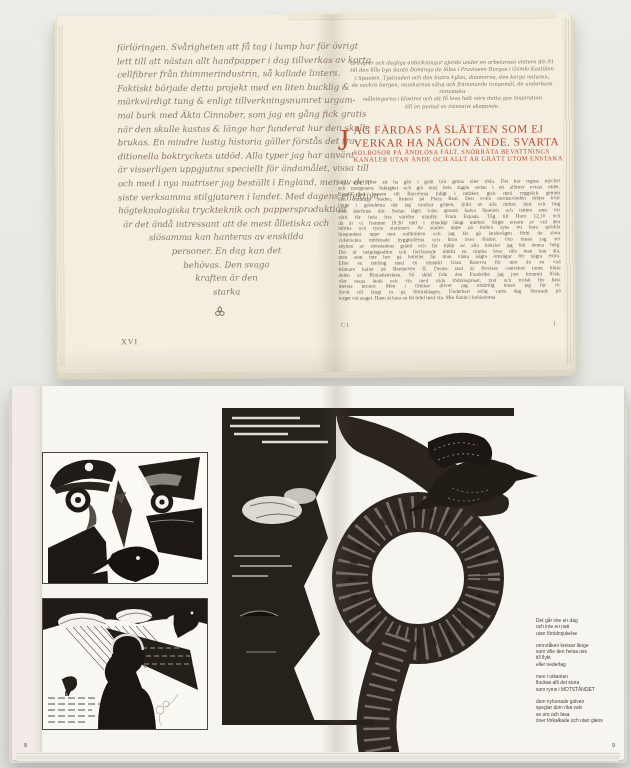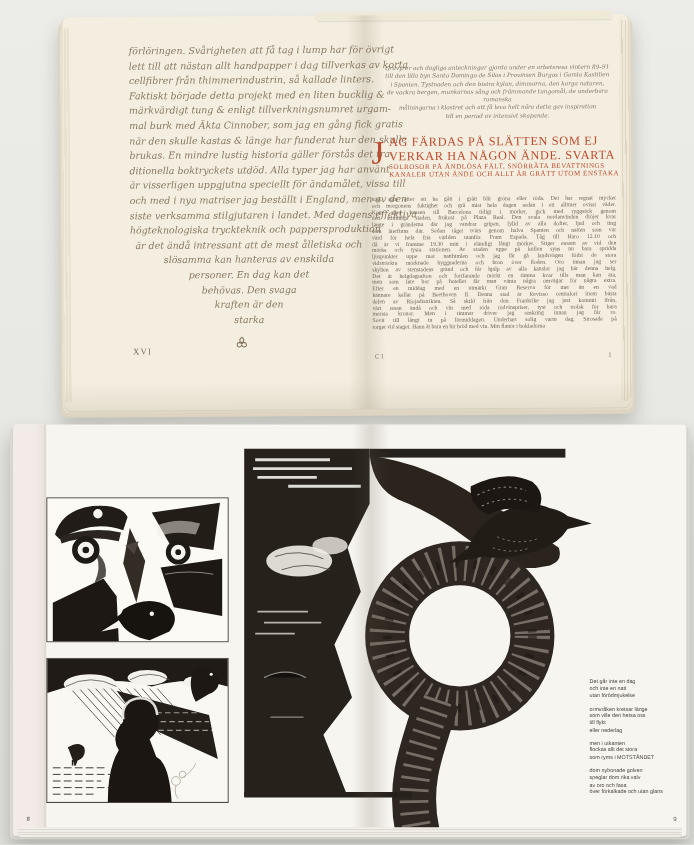--- a/index.html
+++ b/index.html
@@ -22,21 +22,21 @@
   .tb-gutter{position:absolute;left:258px;top:0;width:34px;height:100%;
             background:linear-gradient(90deg,rgba(120,104,78,0) 0%,rgba(120,104,78,.16) 50%,rgba(120,104,78,0) 100%);}
   .tb-bottom-shade{position:absolute;left:0;bottom:0;width:100%;height:26px;border-radius:0 0 6px 6px;
             background:linear-gradient(0deg,rgba(130,115,88,.13),rgba(130,115,88,0));}
 
   .script-block{position:absolute;left:60px;top:26px;width:216px;color:#8a7963;
                 font-family:"DejaVu Serif",serif;font-style:italic;font-size:8.6px;line-height:13.6px;}
   .script-block .line{white-space:nowrap;text-align:justify;text-align-last:justify;}
   .script-block .line:nth-child(n+13){text-align:center;text-align-last:center;}
   .ornament{position:absolute;left:154px;top:290px;}
-  .folio-left{position:absolute;left:62px;top:300px;font-size:8px;letter-spacing:1px;color:#7c6f5c;}
+  .folio-left{position:absolute;left:62px;top:322px;font-size:8px;letter-spacing:1px;color:#7c6f5c;}
 
   .epigraph{position:absolute;left:288px;top:46px;width:214px;text-align:center;
             font-family:"DejaVu Serif",serif;font-style:italic;font-size:5.2px;line-height:7.3px;color:#7d7363;}
   .headline{position:absolute;left:280px;top:110px;width:222px;color:#bf4b2d;}
   .dropcap{position:absolute;left:0;top:2px;font-size:30px;line-height:28px;font-family:"Liberation Serif",serif;}
   .hl1,.hl2{margin-left:16px;font-size:11.2px;letter-spacing:.6px;line-height:12.6px;white-space:nowrap;}
   .hs1,.hs2{margin-left:16px;font-size:6.4px;letter-spacing:.5px;line-height:7.2px;white-space:nowrap;}
   .body-block{position:absolute;left:280px;top:166px;width:222px;color:#6b6156;
               font-size:5.2px;line-height:5.8px;}
   .body-block .line{white-space:nowrap;text-align:justify;text-align-last:justify;}

